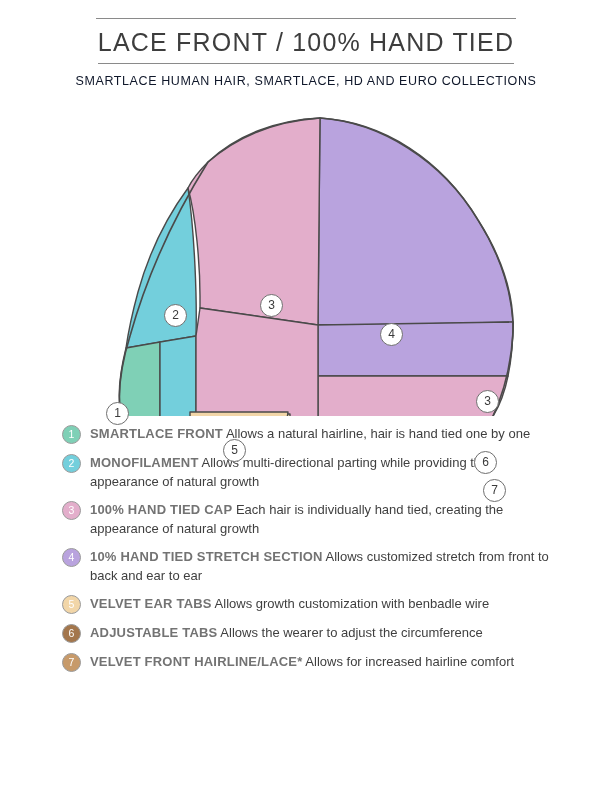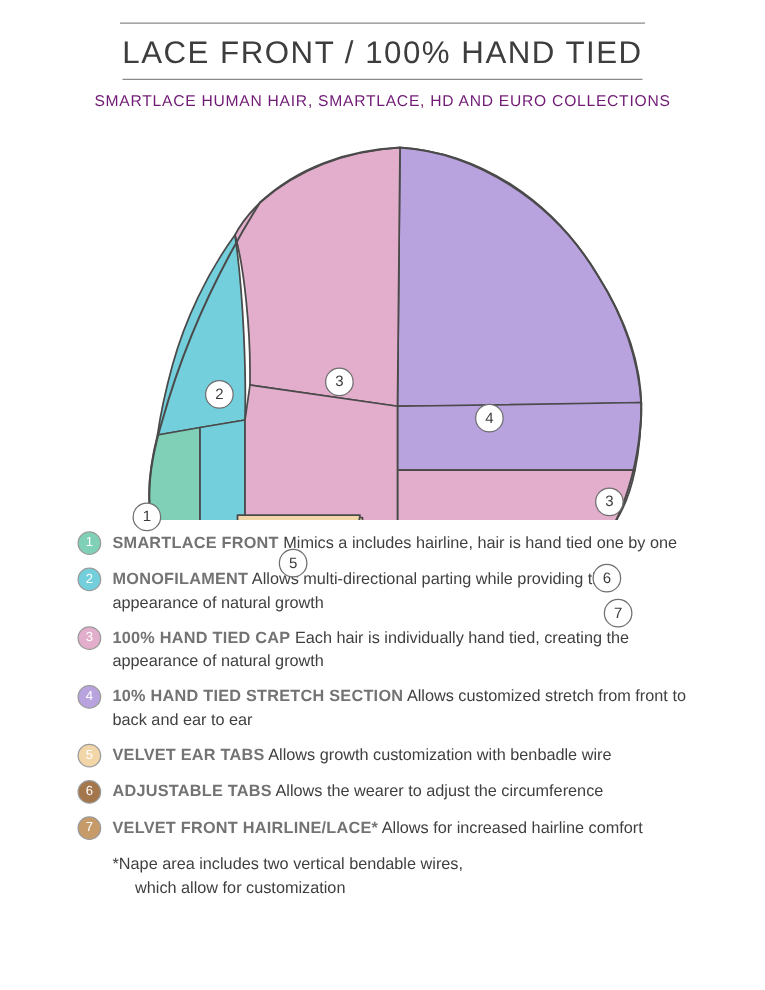--- a/index.html
+++ b/index.html
@@ -40,21 +40,21 @@
   }
   .title-rule-top {
     width: 420px;
     height: 1px;
     background: #8a8a8a;
     margin: 0 auto 8px auto;
   }
   .subtitle {
     font-size: 12.5px;
     letter-spacing: 0.6px;
-    color: #701a75;
+    color: #0f172a;
     margin: 10px 0 0 0;
   }
 
   
   .diagram {
     position: relative;
     width: 612px;
     height: 320px;
     margin-top: 8px;
   }
@@ -191,21 +191,21 @@
     <div class="callout" style="left:223px; top:343px;">5</div>
     <div class="callout" style="left:474px; top:355px;">6</div>
     <div class="callout" style="left:483px; top:383px;">7</div>
   </div>
 
   <div class="legend">
 
     <div class="legend-row">
       <div class="legend-bullet" style="background:#7fd0b6;">1</div>
       <div class="legend-text">
-        <b>SMARTLACE FRONT</b><span> Mimics a includes hairline, hair is hand tied one by one</span>
+        <b>SMARTLACE FRONT</b><span> Allows a natural hairline, hair is hand tied one by one</span>
       </div>
     </div>
 
     <div class="legend-row">
       <div class="legend-bullet" style="background:#73cfdc;">2</div>
       <div class="legend-text">
         <b>MONOFILAMENT</b><span> Allows multi-directional parting while providing the appearance of natural growth</span>
       </div>
     </div>
 
@@ -237,19 +237,15 @@
       </div>
     </div>
 
     <div class="legend-row">
       <div class="legend-bullet" style="background:#c79a6a;">7</div>
       <div class="legend-text">
         <b>VELVET FRONT HAIRLINE/LACE*</b><span> Allows for increased hairline comfort</span>
       </div>
     </div>
 
-    <div class="legend-note" style="padding-left:28px;">
-      <span>*Nape area includes two vertical bendable wires,</span>
-      <span class="indent">which allow for customization</span>
-    </div>
 
   </div>
 </div>
 
 </body></html>

